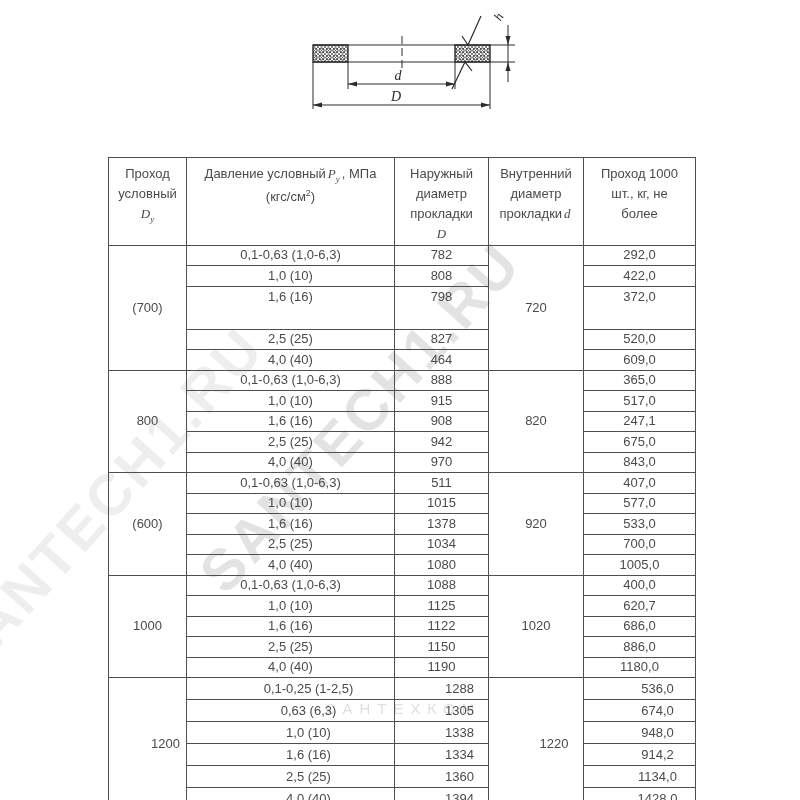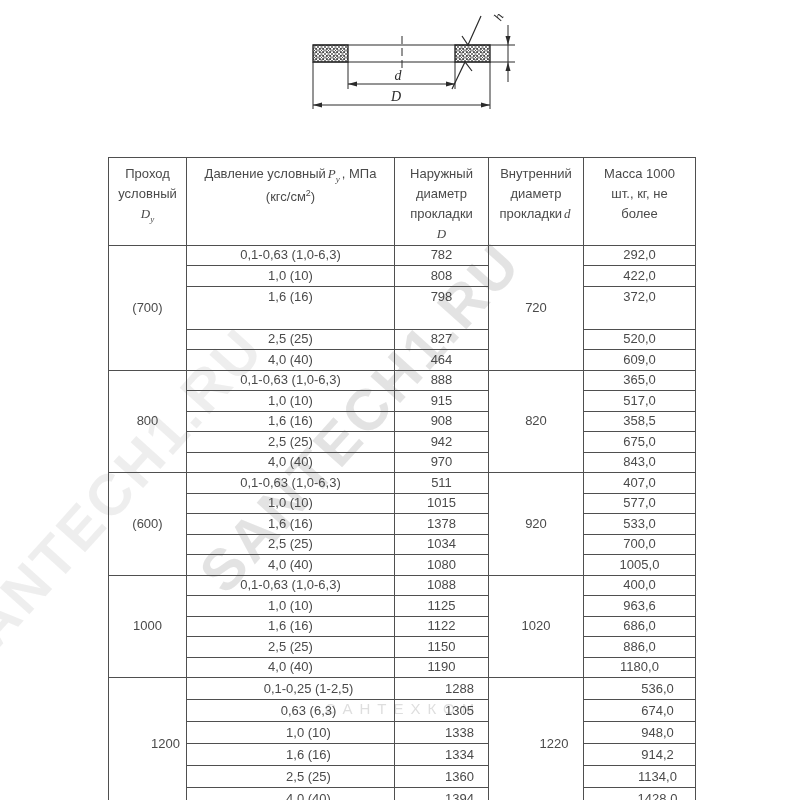--- a/index.html
+++ b/index.html
@@ -107,21 +107,21 @@
         <span>диаметр</span><br>
         <span>прокладки</span><br>
         <span class="sym"><span>D</span></span>
       </th>
       <th>
         <span>Внутренний</span><br>
         <span>диаметр</span><br>
         <span>прокладки</span><span class="sym"><span>d</span></span>
       </th>
       <th>
-        <span>Масса 1000</span><br>
+        <span>Проход 1000</span><br>
         <span>шт., кг, не</span><br>
         <span>более</span>
       </th>
     </tr>
   </thead>
   <tbody id="tbody">
       <tr>
         <td rowspan="5" class="span-cell">(700)</td>
         <td>0,1-0,63 (1,0-6,3)</td>
         <td>782</td>
@@ -156,21 +156,21 @@
         <td>365,0</td>
       </tr>
       <tr>
         <td>1,0 (10)</td>
         <td>915</td>
         <td>517,0</td>
       </tr>
       <tr>
         <td>1,6 (16)</td>
         <td>908</td>
-        <td>358,5</td>
+        <td>247,1</td>
       </tr>
       <tr>
         <td>2,5 (25)</td>
         <td>942</td>
         <td>675,0</td>
       </tr>
       <tr>
         <td>4,0 (40)</td>
         <td>970</td>
         <td>843,0</td>
@@ -205,21 +205,21 @@
       <tr>
         <td rowspan="5" class="span-cell">1000</td>
         <td>0,1-0,63 (1,0-6,3)</td>
         <td>1088</td>
         <td rowspan="5" class="span-cell">1020</td>
         <td>400,0</td>
       </tr>
       <tr>
         <td>1,0 (10)</td>
         <td>1125</td>
-        <td>963,6</td>
+        <td>620,7</td>
       </tr>
       <tr>
         <td>1,6 (16)</td>
         <td>1122</td>
         <td>686,0</td>
       </tr>
       <tr>
         <td>2,5 (25)</td>
         <td>1150</td>
         <td>886,0</td>

